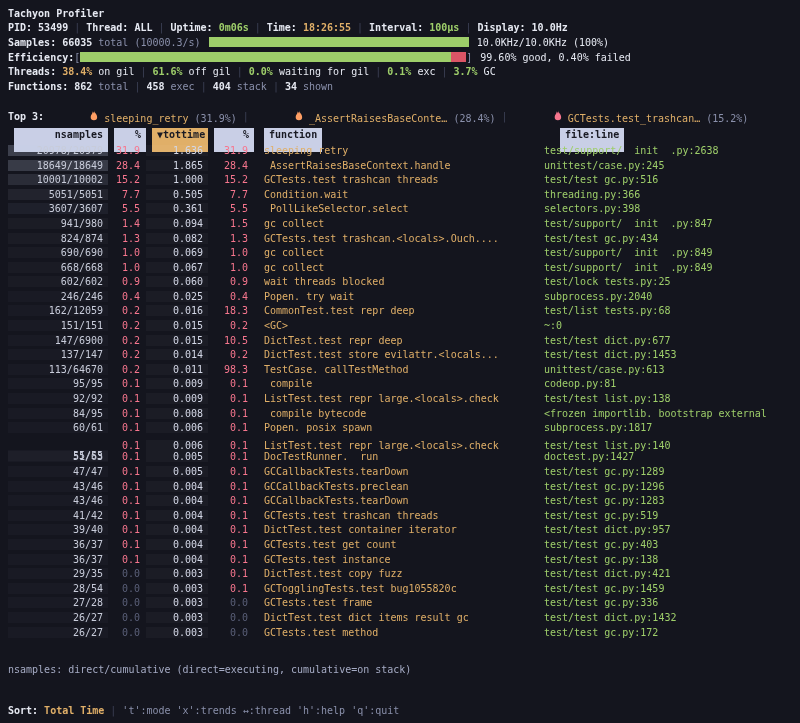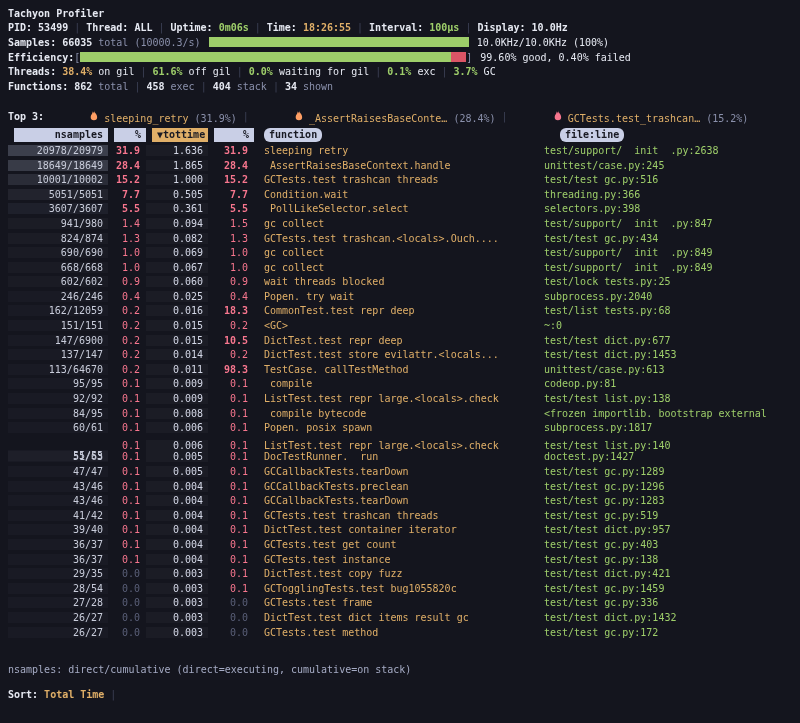--- a/index.html
+++ b/index.html
@@ -33,38 +33,38 @@
   .ticon svg{display:block;}
 
   
   .trow,.hrow{
     display:grid;
     grid-template-columns:100px 38px 62px 46px 1fr 248px;
     height:14.6px;align-items:center;white-space:pre;
   }
   .hrow{height:15px;margin-top:3px;margin-bottom:1px;}
   .hcell{padding-left:6px;height:14px;}
-  .pill{display:block;height:14px;line-height:14px;background:#c9cfe6;color:#191a23;
+  .pill{display:block;height:24px;line-height:14px;background:#c9cfe6;color:#191a23;
         font-weight:bold;text-align:right;padding:0 5px;box-sizing:border-box;}
   .pill-sort{background:#e0af68;}
-  .pill-fit{display:inline-block;text-align:center;border-radius:6px;}
+  .pill-fit{display:inline-block;text-align:center;}
   .hcell-fn{padding-left:10px;}
   .hcell-fl{padding-left:0;}
   .cell{overflow:hidden;}
   .c-ns{text-align:right;padding-right:5px;color:#c8ccda;background:rgba(199,205,232,0.03);}
   .c-pct{text-align:right;padding-right:6px;}
   .c-tt{text-align:right;padding-right:5px;color:#d3d7e6;background:rgba(255,255,255,0.03);}
   .c-fn{padding-left:10px;color:#e0af68;white-space:nowrap;}
   .c-fl{color:#9ece6a;white-space:nowrap;}
-  .p-hi{color:#f7768e;font-weight:bold;}
+  .p-hi{color:#f7768e;font-weight:normal;}
   .p-md{color:#f7768e;}
   .p-lo{color:#5a5f78;}
 
   .footer1{margin-top:23px;color:#a5abc4;}
-  .footer2{margin-top:10px;align-items:center;}
+  .footer2{margin-top:26px;align-items:center;}
 </style>
 </head>
 <body>
 
 <div class="screen">
 
   <div class="line b wh">Tachyon Profiler</div>
 
   <div class="line">
     <span class="lbl">PID:</span><span class="wh b">53499</span>
@@ -182,15 +182,16 @@
       <div class="trow"><div class="cell c-ns" style="background: rgba(199, 205, 232, 0.03);">28/54</div><div class="cell c-pct p-lo">0.0</div><div class="cell c-tt">0.003</div><div class="cell c-pct p-md">0.1</div><div class="cell c-fn">GCTogglingTests.test_bug1055820c</div><div class="cell c-fl">test/test_gc.py:1459</div></div>
       <div class="trow"><div class="cell c-ns" style="background: rgba(199, 205, 232, 0.03);">27/28</div><div class="cell c-pct p-lo">0.0</div><div class="cell c-tt">0.003</div><div class="cell c-pct p-lo">0.0</div><div class="cell c-fn">GCTests.test_frame</div><div class="cell c-fl">test/test_gc.py:336</div></div>
       <div class="trow"><div class="cell c-ns" style="background: rgba(199, 205, 232, 0.03);">26/27</div><div class="cell c-pct p-lo">0.0</div><div class="cell c-tt">0.003</div><div class="cell c-pct p-lo">0.0</div><div class="cell c-fn">DictTest.test_dict_items_result_gc</div><div class="cell c-fl">test/test_dict.py:1432</div></div>
       <div class="trow"><div class="cell c-ns" style="background: rgba(199, 205, 232, 0.03);">26/27</div><div class="cell c-pct p-lo">0.0</div><div class="cell c-tt">0.003</div><div class="cell c-pct p-lo">0.0</div><div class="cell c-fn">GCTests.test_method</div><div class="cell c-fl">test/test_gc.py:172</div></div>
     </div>
 
   <div class="line footer1">nsamples: direct/cumulative (direct=executing, cumulative=on stack)</div>
   <div class="line footer2">
     <span class="lbl">Sort:</span><span class="yel b">Total Time</span>
     <span class="sep">|</span>
+    <span class="dim">'t':mode 'x':trends ↔:thread 'h':help 'q':quit</span>
   </div>
 
 </div>
 
 </body></html>

